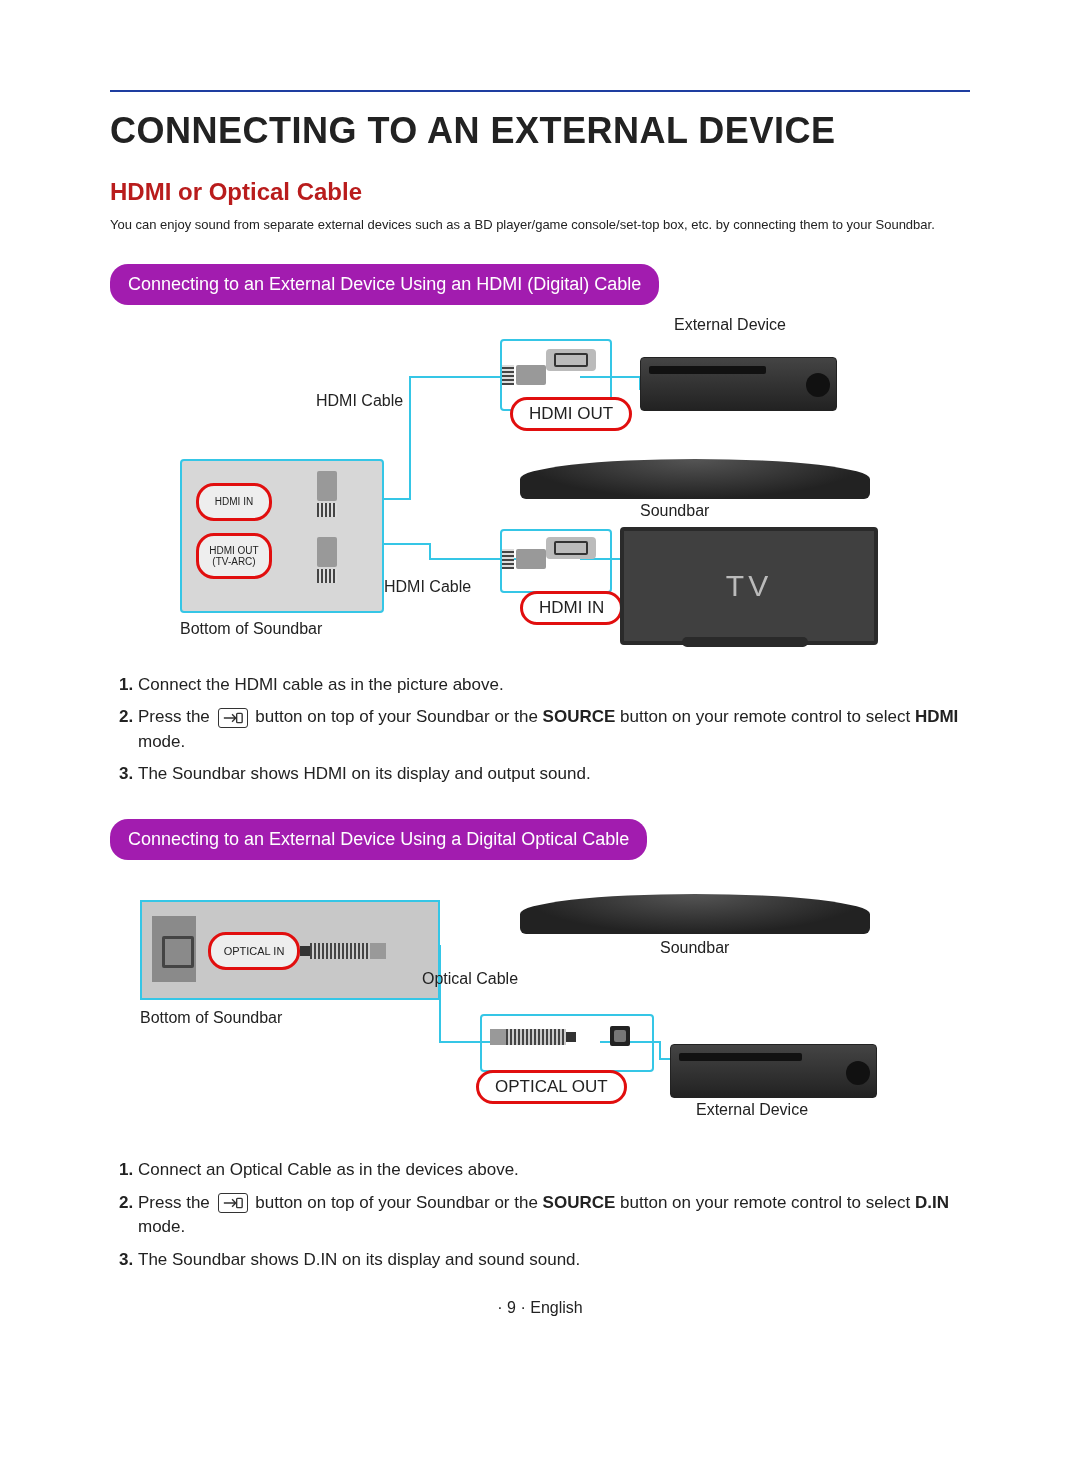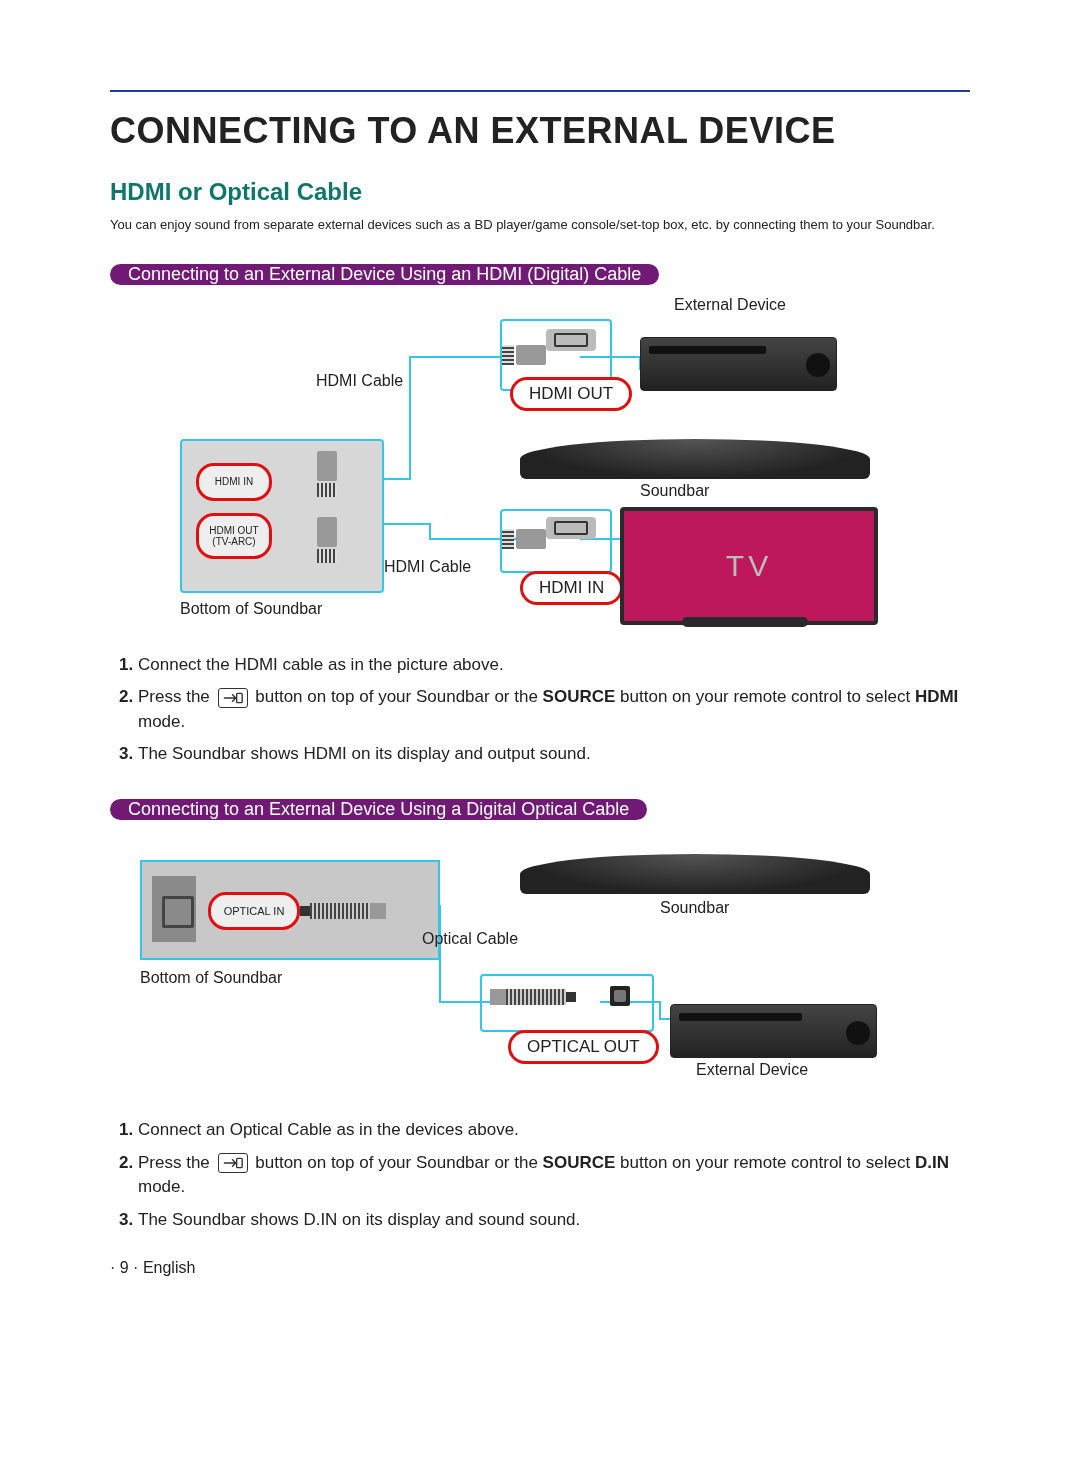--- a/index.html
+++ b/index.html
@@ -21,36 +21,36 @@
     border-top: 2px solid #1e3ea0;
     margin: 0 0 18px 0;
   }
   h1.main-title {
     font-size: 36px;
     letter-spacing: 0.5px;
     margin: 0 0 10px 0;
     font-weight: 600;
   }
   h2.section {
-    color: #0f766e;
+    color: #b91c1c;
     font-size: 24px;
     margin: 26px 0 10px 0;
     font-weight: 600;
   }
   p.intro {
     font-size: 13px;
     line-height: 1.35;
     margin: 0 0 24px 0;
   }
   .pill {
     display: inline-block;
-    background: #701a75;
+    background: #a21caf;
     color: #fff;
     font-size: 18px;
-    padding: 0 18px;
+    padding: 10px 18px;
     border-radius: 18px;
     margin: 6px 0 14px 0;
   }
   
   .diagram {
     position: relative;
     margin: 0 auto 24px auto;
   }
   .diag-hdmi { width: 840px; height: 330px; }
   .diag-opt  { width: 840px; height: 260px; }
@@ -133,21 +133,21 @@
   }
   
   .soundbar {
     position: absolute;
     background: radial-gradient(ellipse at 50% 0%, #555 0%, #222 70%);
     border-radius: 100% 100% 12px 12px / 40px 40px 12px 12px;
   }
   
   .tv {
     position: absolute;
-    background: #be185d;
+    background: #404040;
     border: 4px solid #2a2a2a;
     border-radius: 4px;
     display: flex; align-items: center; justify-content: center;
     color: #bbb; font-size: 30px; letter-spacing: 4px;
   }
   .tv-stand {
     position: absolute; background: #2a2a2a; height: 10px; border-radius: 8px;
   }
   
   .opt-plug {
@@ -182,21 +182,21 @@
   ol.steps li::marker { font-weight: bold; }
   .inline-icon {
     display: inline-flex; vertical-align: middle;
     width: 28px; height: 18px; border: 1.5px solid #333; border-radius: 3px;
     align-items: center; justify-content: center; font-size: 11px;
     background: #fff; margin: 0 3px;
   }
   .inline-icon svg { width: 22px; height: 14px; }
   b { font-weight: 700; }
   .footer {
-    text-align: left;
+    text-align: center;
     font-size: 16px;
     margin-top: 20px;
   }
 </style>
 </head>
 <body>
 
 <div class="page">
   <hr class="rule">
   <h1 class="main-title">CONNECTING TO AN EXTERNAL DEVICE</h1>
@@ -308,21 +308,21 @@
     <div class="soundbar" style="left:400px; top:20px; width:350px; height:40px;"></div>
     <div class="dlabel" style="left:540px; top:64px;">Soundbar</div>
 
     <div class="box-cyan" style="left:360px; top:140px; width:170px; height:54px;"></div>
     <div class="opt-plug rev" style="left:370px; top:152px;">
       <div class="tip"></div>
         <div class="bar"></div>
         <div class="end"></div>
     </div>
     <div class="opt-port" style="left:490px; top:152px;"></div>
-    <div class="port-oval-lg" style="left:388px; top:196px;">OPTICAL OUT</div>
+    <div class="port-oval-lg" style="left:356px; top:196px;">OPTICAL OUT</div>
 
     <div class="device" style="left:550px; top:170px; width:205px; height:52px;">
         <div class="slot"></div>
       </div>
     <div class="dlabel" style="left:576px; top:226px;">External Device</div>
   </div>
 
   <ol class="steps">
     <li>Connect an Optical Cable as in the devices above.</li>
     <li>

